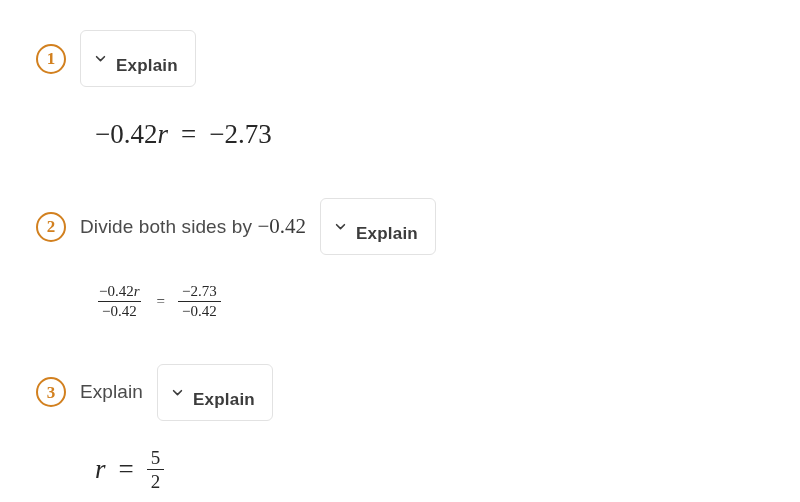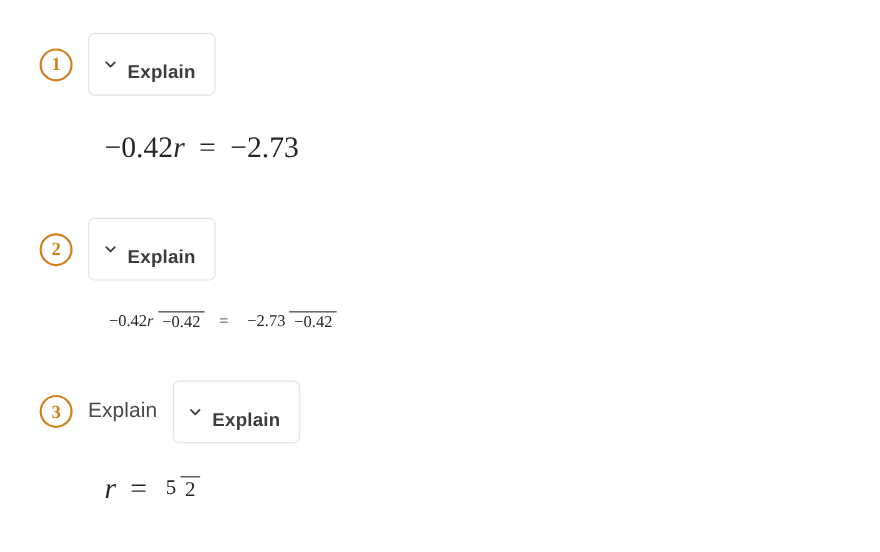--- a/index.html
+++ b/index.html
@@ -109,21 +109,21 @@
   .math-italic {
     font-style: italic;
   }
 
   .math-eq {
     margin: 0 13px;
   }
 
   .frac {
     display: inline-flex;
-    flex-direction: row;
+    flex-direction: column;
     align-items: center;
     vertical-align: middle;
     line-height: 1.12;
   }
   .frac .num {
     padding: 0 4px 1px 4px;
   }
   .frac .den {
     padding: 1px 4px 0 4px;
     border-top: 1px solid #272727;
@@ -161,20 +161,24 @@
         <span class="math-italic">r</span>
       <span class="math-eq">=</span>
       <span>−2.73</span>
     </div>
   </div>
 
   <div class="step step2">
     <div class="step-header">
       <div class="step-badge">
         <span>2</span>
+      </div>
+      <div class="step-text">
+        <span>Divide both sides by</span>
+        <span class="mathinline">−0.42</span>
       </div>
       <div class="explain-button">
         <span class="chevron-icon">
           <svg width="13" height="13" viewBox="0 0 16 16">
             <path d="M3.2 5.8 L8 10.6 L12.8 5.8" fill="none" stroke="#3c3c3c" stroke-width="2" stroke-linecap="round" stroke-linejoin="round"></path>
           </svg>
         </span>
         <span class="explain-label">Explain</span>
       </div>
     </div>

